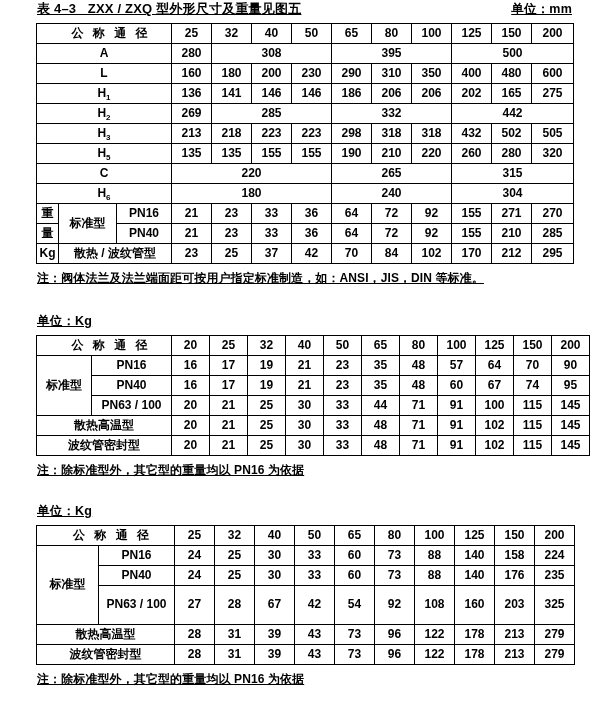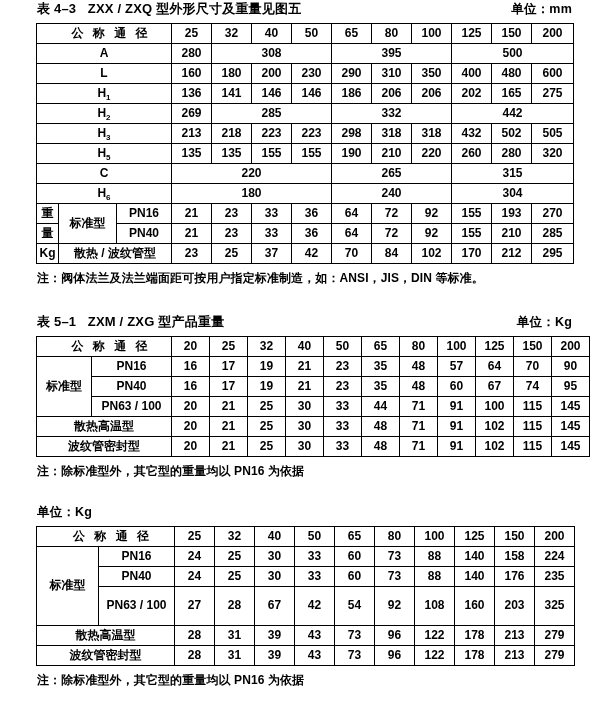--- a/index.html
+++ b/index.html
@@ -27,20 +27,21 @@
   .table-block { margin: 0; }
 
   .tbl-title-row {
     display: flex;
     align-items: baseline;
     justify-content: space-between;
     font-size: 13px;
     font-weight: bold;
     letter-spacing: 0.2px;
     padding: 0 1px 5px 1px;
+    text-decoration: underline;
   }
   .tbl-title-left { white-space: pre; }
   .tbl-title-right { white-space: pre; font-size: 12.5px; }
 
   table.data {
     border-collapse: collapse;
     width: 537px;
     table-layout: fixed;
     font-size: 12px;
   }
@@ -75,20 +76,21 @@
     position: relative;
     top: 3px;
   }
 
   .note {
     font-size: 12px;
     font-weight: bold;
     padding: 6px 1px 0 1px;
     letter-spacing: 0.1px;
     white-space: pre;
+    text-decoration: underline;
   }
 
   .gap-lg { height: 26px; }
   .gap-md { height: 24px; }
 </style>
 </head>
 <body>
 
 <div class="page">
 
@@ -220,21 +222,21 @@
           <td rowspan="2">标准型</td>
           <td>PN16</td>
           <td>21</td>
           <td>23</td>
           <td>33</td>
           <td>36</td>
           <td>64</td>
           <td>72</td>
           <td>92</td>
           <td>155</td>
-          <td>193</td>
+          <td>271</td>
           <td>270</td>
         </tr>
 
         <tr>
           <td class="vert">量</td>
           <td>PN40</td>
           <td>21</td>
           <td>23</td>
           <td>33</td>
           <td>36</td>
@@ -263,21 +265,20 @@
       </tbody>
     </table>
 
     <div class="note">注：阀体法兰及法兰端面距可按用户指定标准制造，如：ANSI，JIS，DIN 等标准。</div>
   </div>
 
   <div class="gap-lg"></div>
 
   <div class="table-block">
     <div class="tbl-title-row">
-      <span class="tbl-title-left">表 5–1   ZXM / ZXG 型产品重量</span>
       <span class="tbl-title-right">单位：Kg</span>
     </div>
 
     <table class="data">
       <colgroup>
         <col style="width:55px">
           <col style="width:80px">
         <col style="width:38px">
           <col style="width:38px">
           <col style="width:38px">

